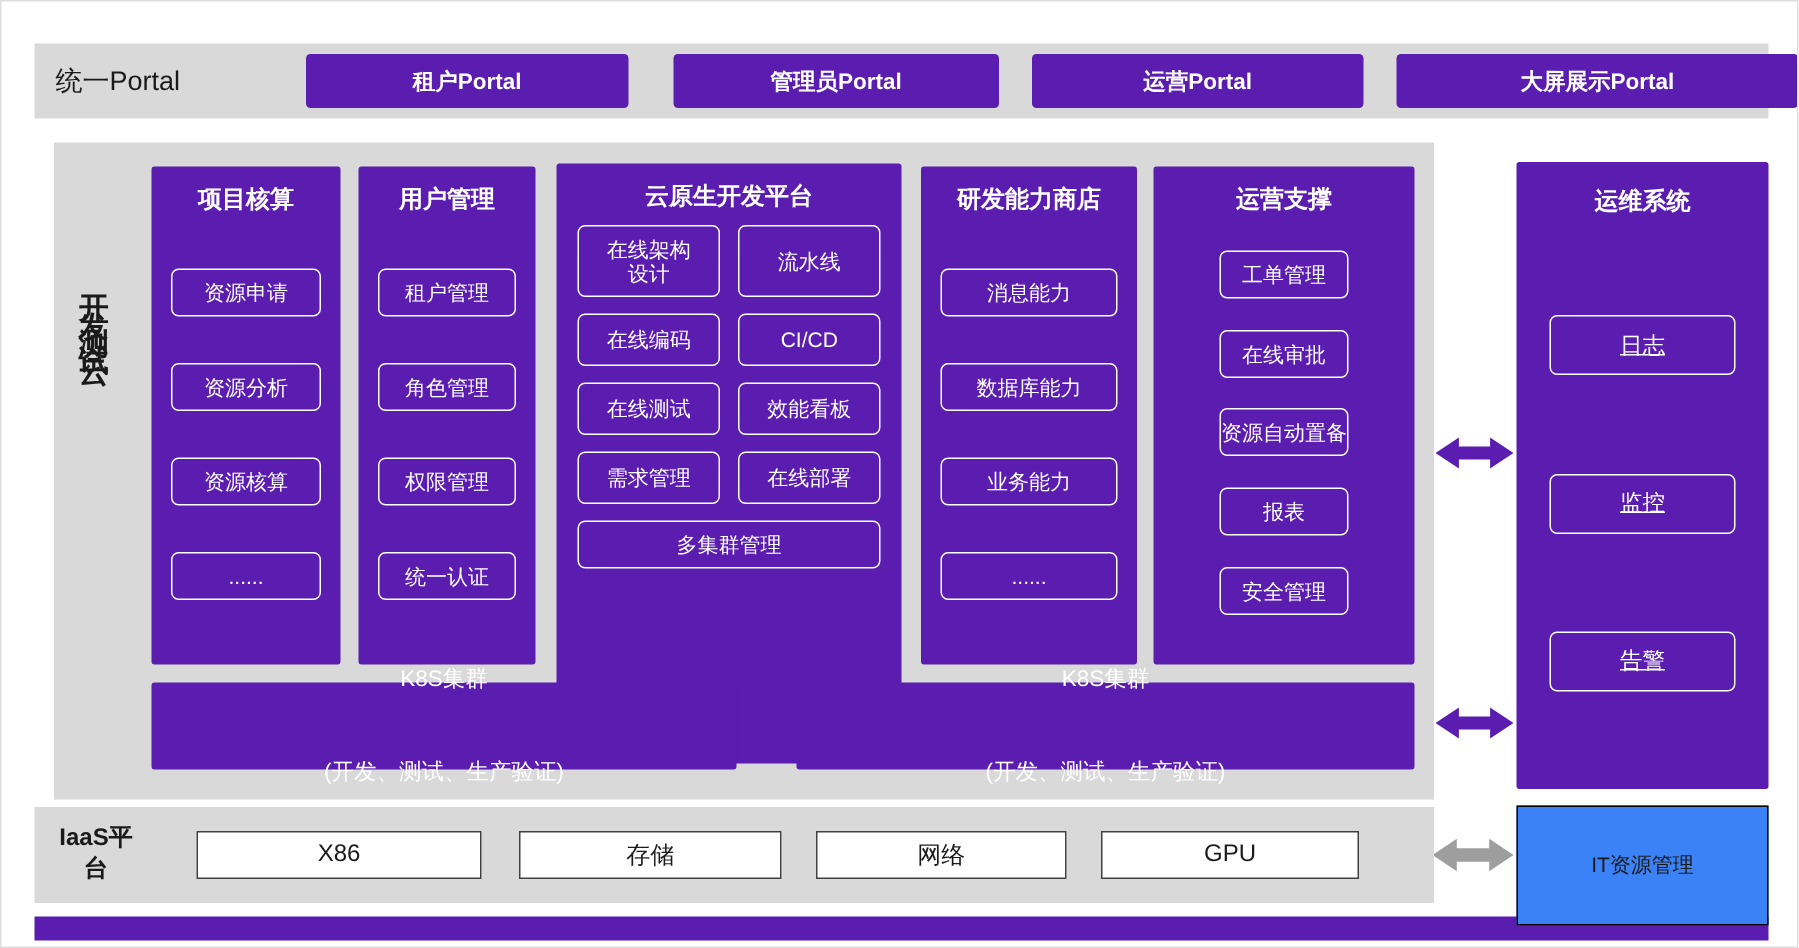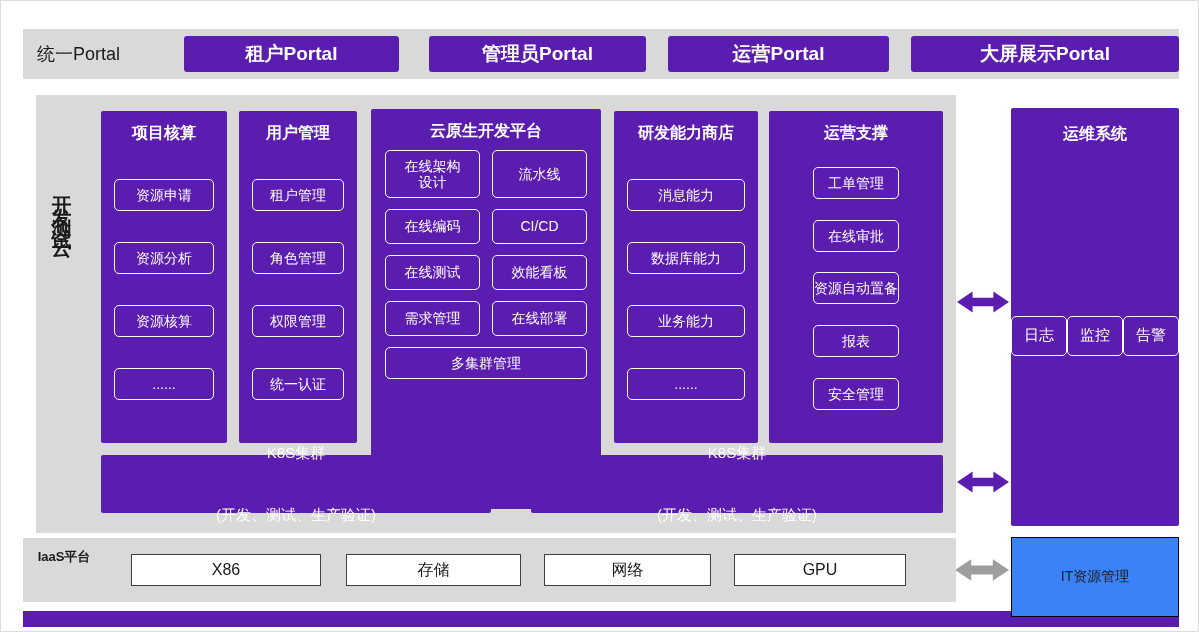--- a/index.html
+++ b/index.html
@@ -13,21 +13,21 @@
     position:relative;width:1199px;height:632px;background:#fff;
     border:1px solid #ddd;box-sizing:border-box;overflow:hidden;
     font-family:"Liberation Sans","DejaVu Sans",sans-serif;color:var(--ink);
   }
   .abs{position:absolute;box-sizing:border-box;}
   .graybar{background:var(--gray);}
   .purple{background:var(--purple);color:#fff;}
 
   
   .portal-label{font-weight:normal;font-size:18px;display:flex;align-items:center;}
-  .pbtn{display:flex;align-items:center;justify-content:center;font-weight:bold;font-size:19px;border-radius:3px;}
+  .pbtn{display:flex;align-items:center;justify-content:center;font-weight:bold;font-size:15px;border-radius:3px;margin-left:20px;}
 
   
   .vlabel{
     writing-mode:vertical-rl;text-orientation:upright;
     font-weight:bold;font-size:20px;letter-spacing:11px;line-height:1;
   }
   .col{display:flex;flex-direction:column;border-radius:2px;}
   .col-title{text-align:center;font-weight:bold;font-size:16px;padding-top:12px;flex:0 0 auto;}
   .items{flex:1 1 auto;display:flex;flex-direction:column;justify-content:space-evenly;padding:4px 13px 12px;}
   .item{
@@ -36,26 +36,26 @@
     font-size:14px;text-align:center;line-height:1.15;white-space:pre-line;flex:0 0 auto;
   }
   .grid{display:grid;grid-template-columns:1fr 1fr;grid-template-rows:46px 33px 33px 33px;
         gap:13px 12px;padding:8px 14px 0;flex:0 0 auto;}
   .grid .item{min-height:0;height:100%;}
   .bottom-item{margin:13px 14px 0;}
   .k8s{display:flex;flex-direction:column;align-items:center;justify-content:center;
        font-size:15px;line-height:1.5;border-radius:2px;gap:40px;}
 
   
-  .ops-items{flex:1;display:flex;flex-direction:row;justify-content:space-evenly;}
+  .ops-items{flex:1;display:flex;flex-direction:column;justify-content:space-evenly;text-decoration:underline;}
   .ops-item{width:122px;height:38px;align-self:center;border:1.5px solid #fff;border-radius:5px;
             display:flex;align-items:center;justify-content:center;font-size:15px;}
 
   
-  .iaas-label{font-weight:bold;font-size:13px;text-align:center;line-height:1.3;}
+  .iaas-label{font-weight:bold;font-size:16px;text-align:center;line-height:1.3;}
   .iaas-box{background:#fff;border:1px solid #404040;display:flex;align-items:center;
             justify-content:center;font-size:16px;}
   .it-box{background:#3b82f6;border:1.5px solid #000;display:flex;align-items:center;
           justify-content:center;font-size:14px;z-index:3;}
   .strip{z-index:1;}
   .arrow{line-height:0;}
 </style>
 </head>
 <body>
 

